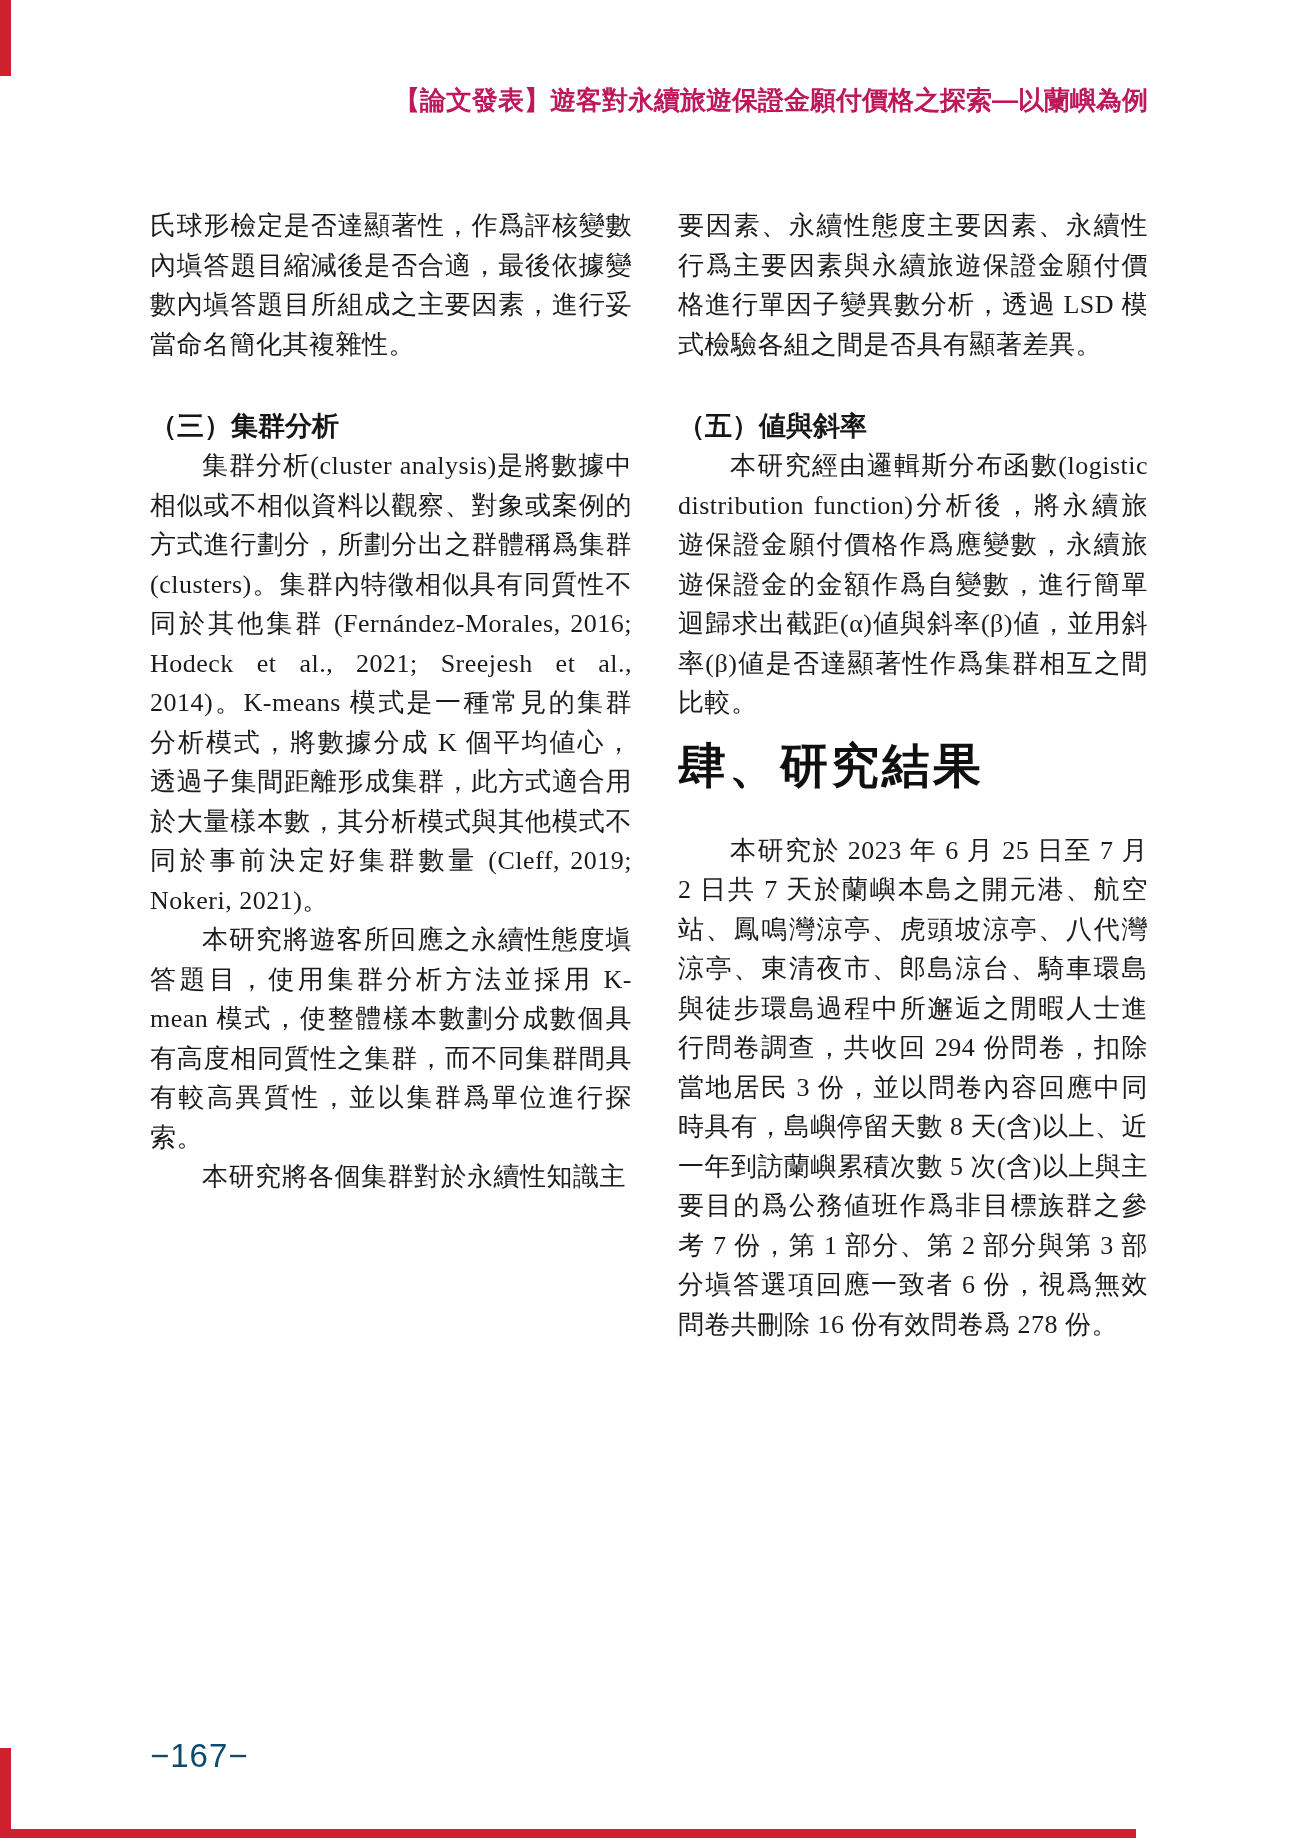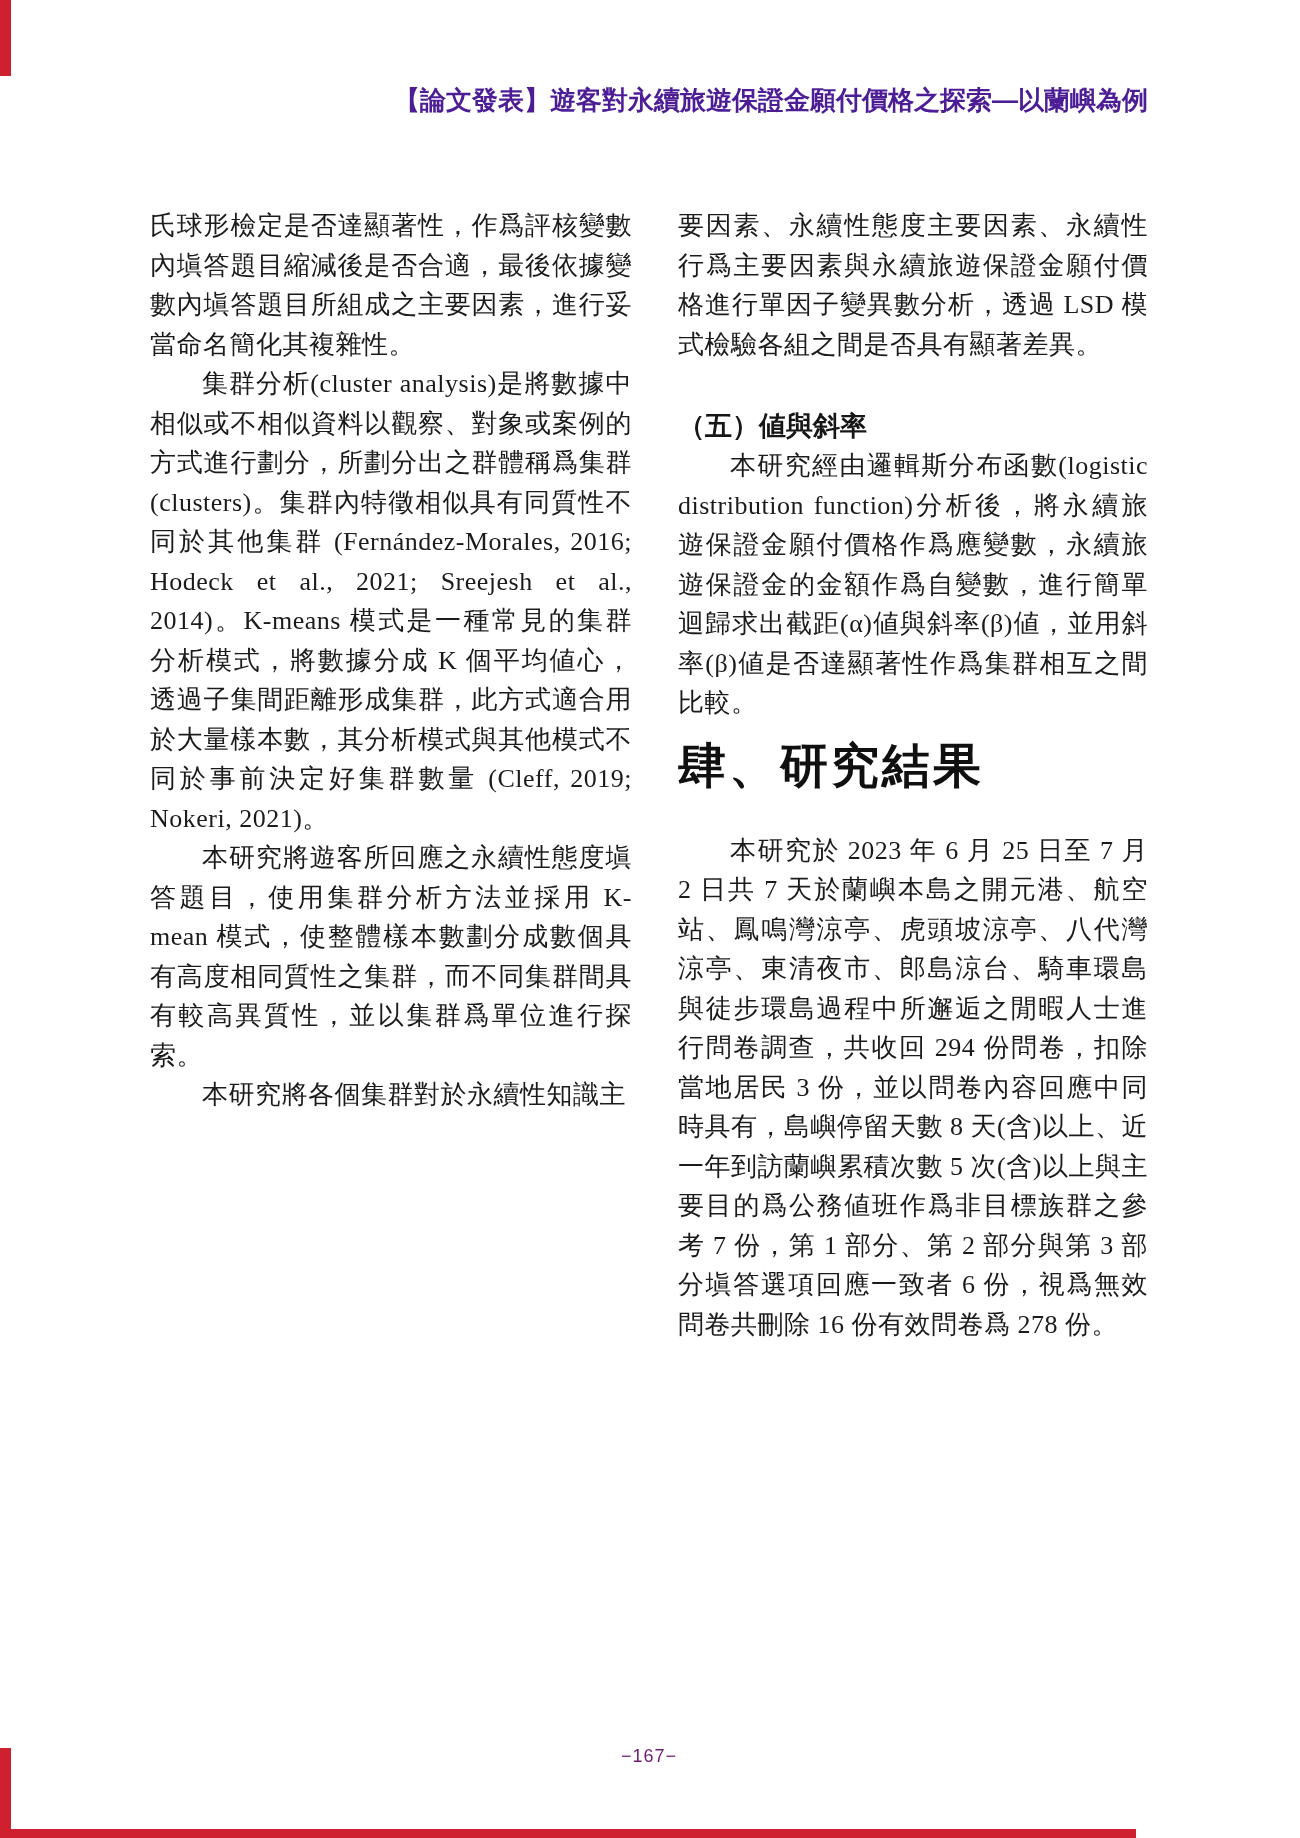--- a/index.html
+++ b/index.html
@@ -28,21 +28,21 @@
   .running-header {
     position: absolute;
     top: 84px;
     left: 150px;
     width: 998px;
     text-align: right;
     font-family: "Liberation Sans", "DejaVu Sans", sans-serif;
     font-weight: 700;
     font-size: 26px;
     line-height: 32px;
-    color: #4c1d95;
+    color: #be185d;
     white-space: nowrap;
   }
 
   .columns {
     position: absolute;
     top: 206px;
     left: 150px;
     width: 998px;
     display: flex;
     gap: 46px;
@@ -77,43 +77,43 @@
     line-height: 50px;
     letter-spacing: 3px;
     color: #101010;
   }
 
   .pagenum {
     position: absolute;
     top: 1740px;
     left: 150px;
     width: 998px;
-    text-align: center;
     font-family: "Liberation Sans", "DejaVu Sans", sans-serif;
-    font-size: 18px;
+    font-size: 33px;
     line-height: 32px;
     letter-spacing: 1px;
-    color: #701a75;
+    color: #0c4a6e;
   }
 </style>
 </head>
 <body>
 
 <div class="page">
 
   <div class="edge edge-top-left"></div>
   <div class="edge edge-bottom-left"></div>
   <div class="edge edge-bottom"></div>
 
   <div class="running-header">【論文發表】遊客對永續旅遊保證金願付價格之探索—以蘭嶼為例</div>
 
   <div class="columns">
 
     <div class="col-left">
       <p class="body">氏球形檢定是否達顯著性，作爲評核變數內塡答題目縮減後是否合適，最後依據變數內塡答題目所組成之主要因素，進行妥當命名簡化其複雜性。</p>
+      <h3 class="sub">（三）集群分析</h3>
       <p class="body indent">集群分析(cluster analysis)是將數據中相似或不相似資料以觀察、對象或案例的方式進行劃分，所劃分出之群體稱爲集群(clusters)。集群內特徵相似具有同質性不同於其他集群 (Fernández-Morales, 2016; Hodeck et al., 2021; Sreejesh et al., 2014)。K-means 模式是一種常見的集群分析模式，將數據分成 K 個平均値心，透過子集間距離形成集群，此方式適合用於大量樣本數，其分析模式與其他模式不同於事前決定好集群數量 (Cleff, 2019; Nokeri, 2021)。</p>
       <p class="body indent">本研究將遊客所回應之永續性態度塡答題目，使用集群分析方法並採用 K-mean 模式，使整體樣本數劃分成數個具有高度相同質性之集群，而不同集群間具有較高異質性，並以集群爲單位進行探索。</p>
       <p class="body indent">本研究將各個集群對於永續性知識主</p>
     </div>
 
     <div class="col-right">
       <p class="body">要因素、永續性態度主要因素、永續性行爲主要因素與永續旅遊保證金願付價格進行單因子變異數分析，透過 LSD 模式檢驗各組之間是否具有顯著差異。</p>
       <h3 class="sub">（五）値與斜率</h3>
       <p class="body indent">本研究經由邏輯斯分布函數(logistic distribution function)分析後，將永續旅遊保證金願付價格作爲應變數，永續旅遊保證金的金額作爲自變數，進行簡單迴歸求出截距(α)値與斜率(β)値，並用斜率(β)値是否達顯著性作爲集群相互之間比較。</p>
       <h2 class="main">肆、研究結果</h2>

